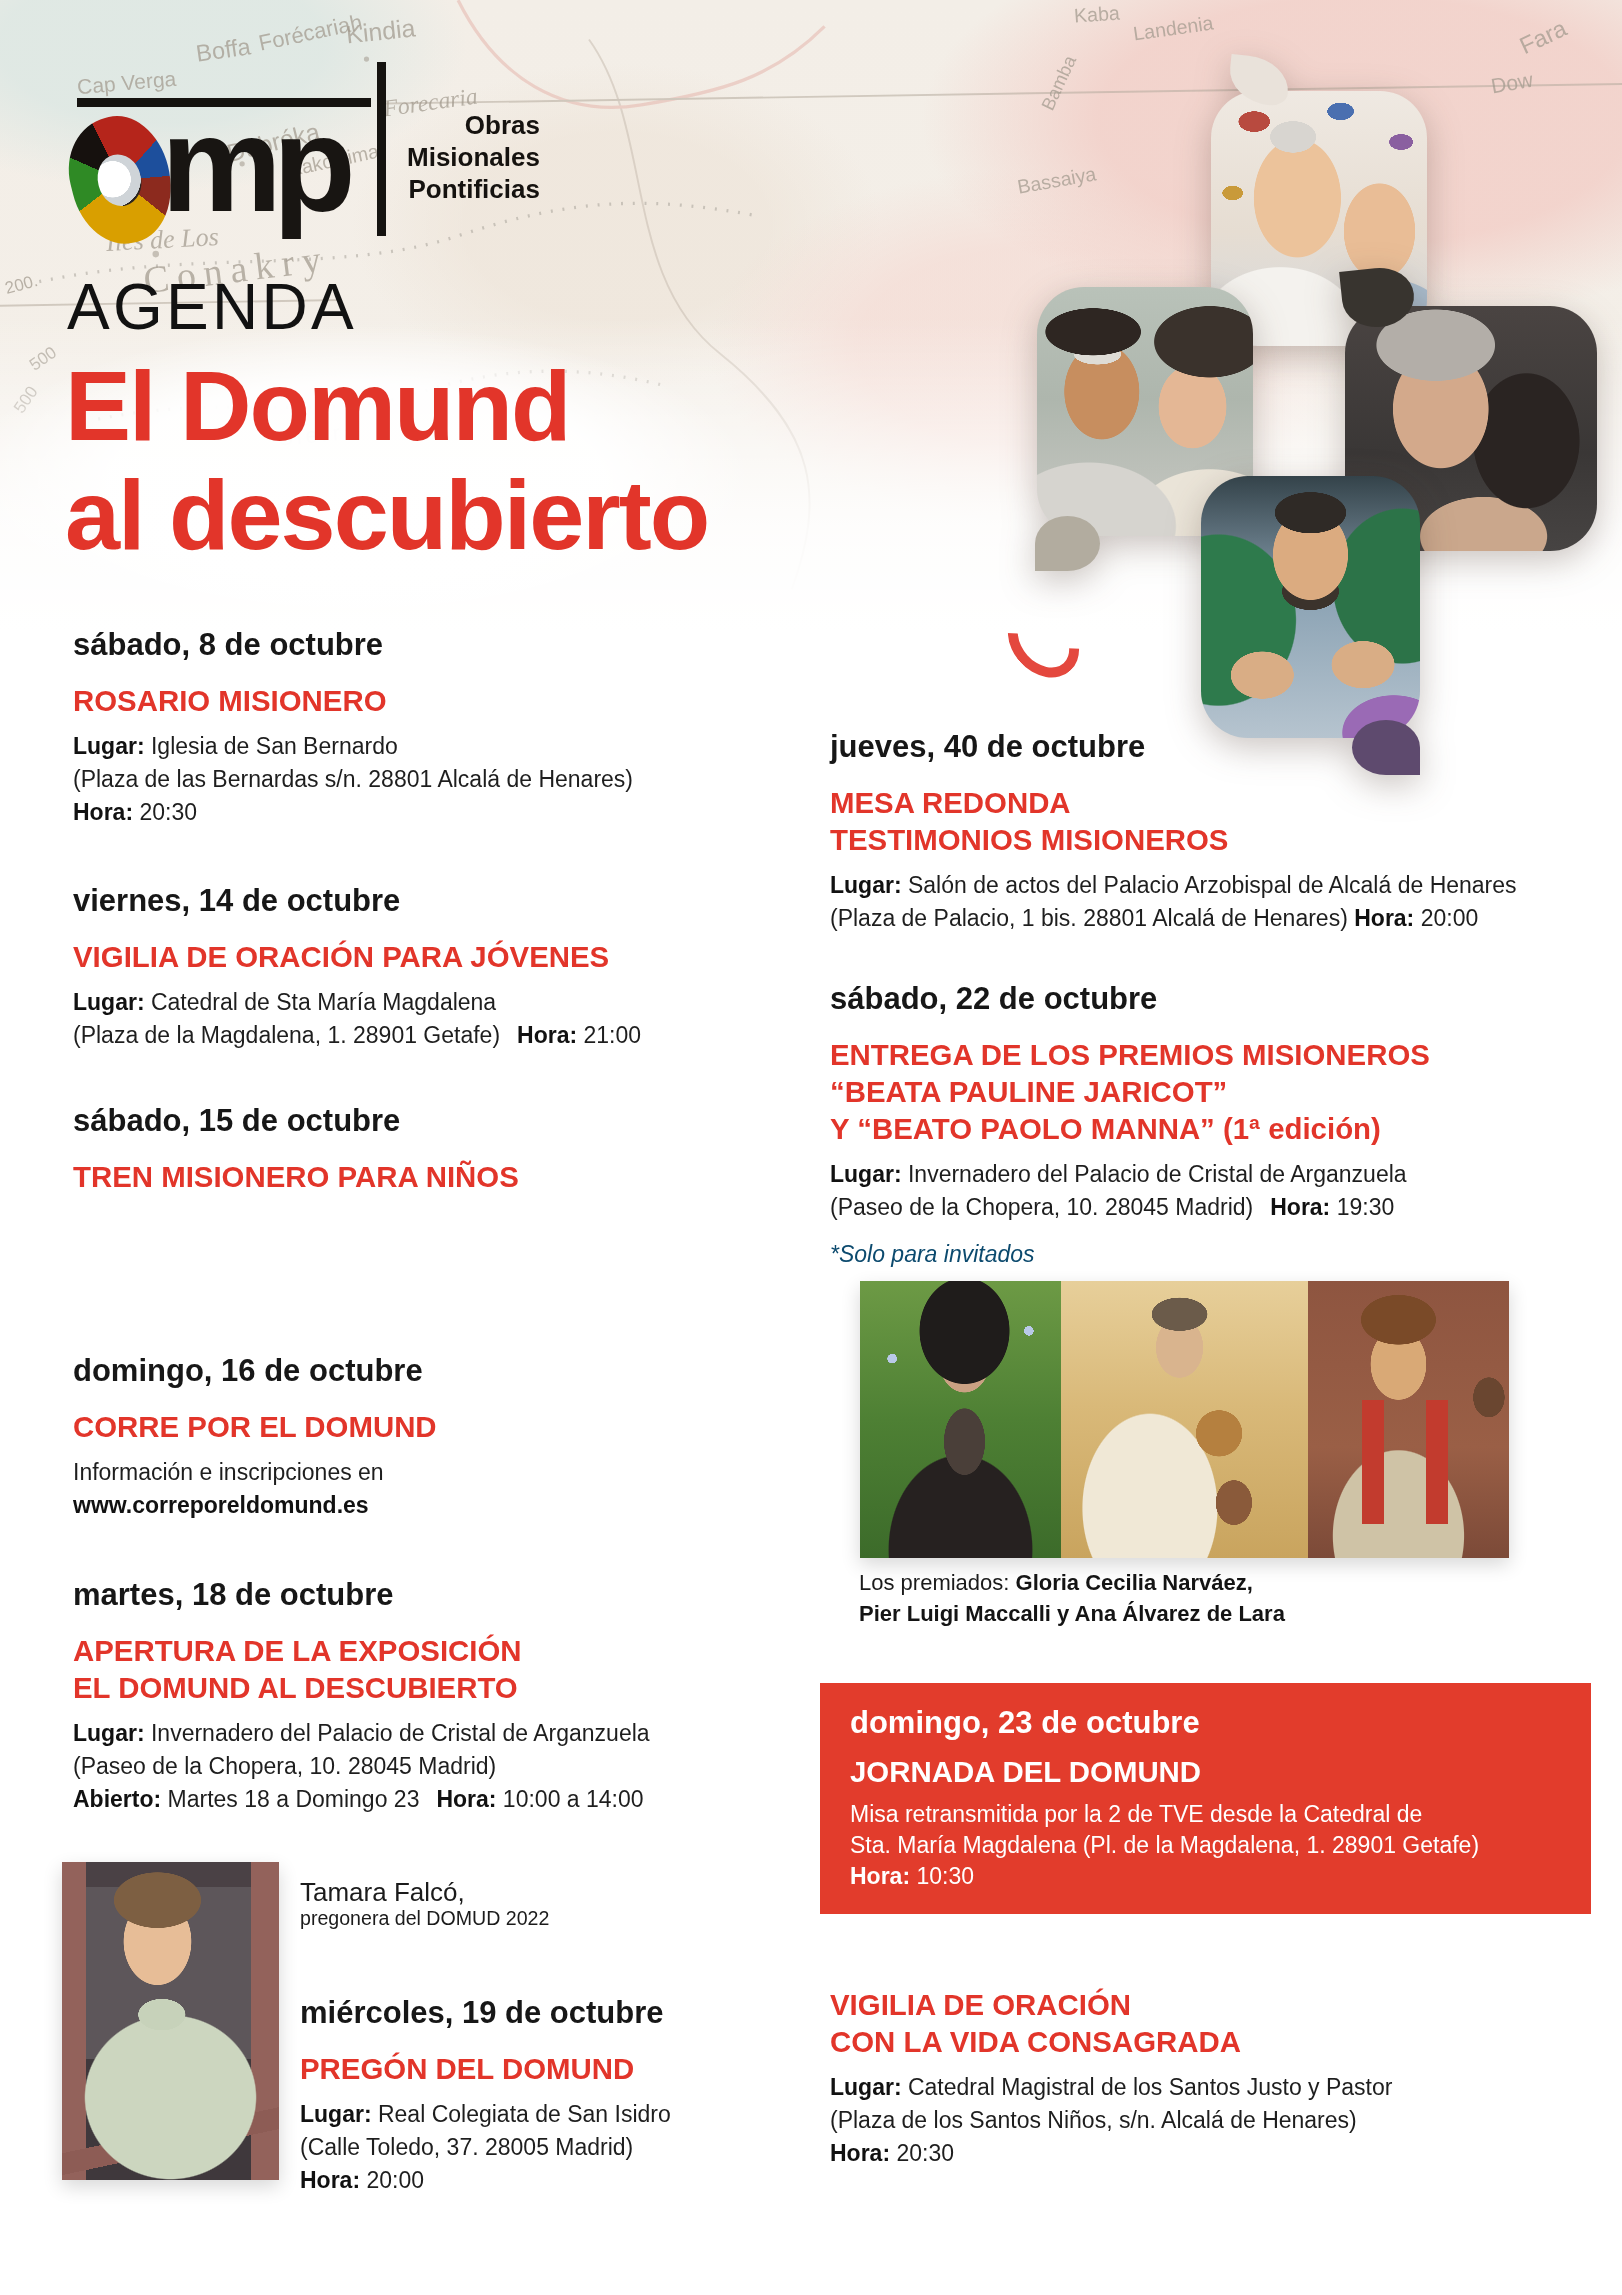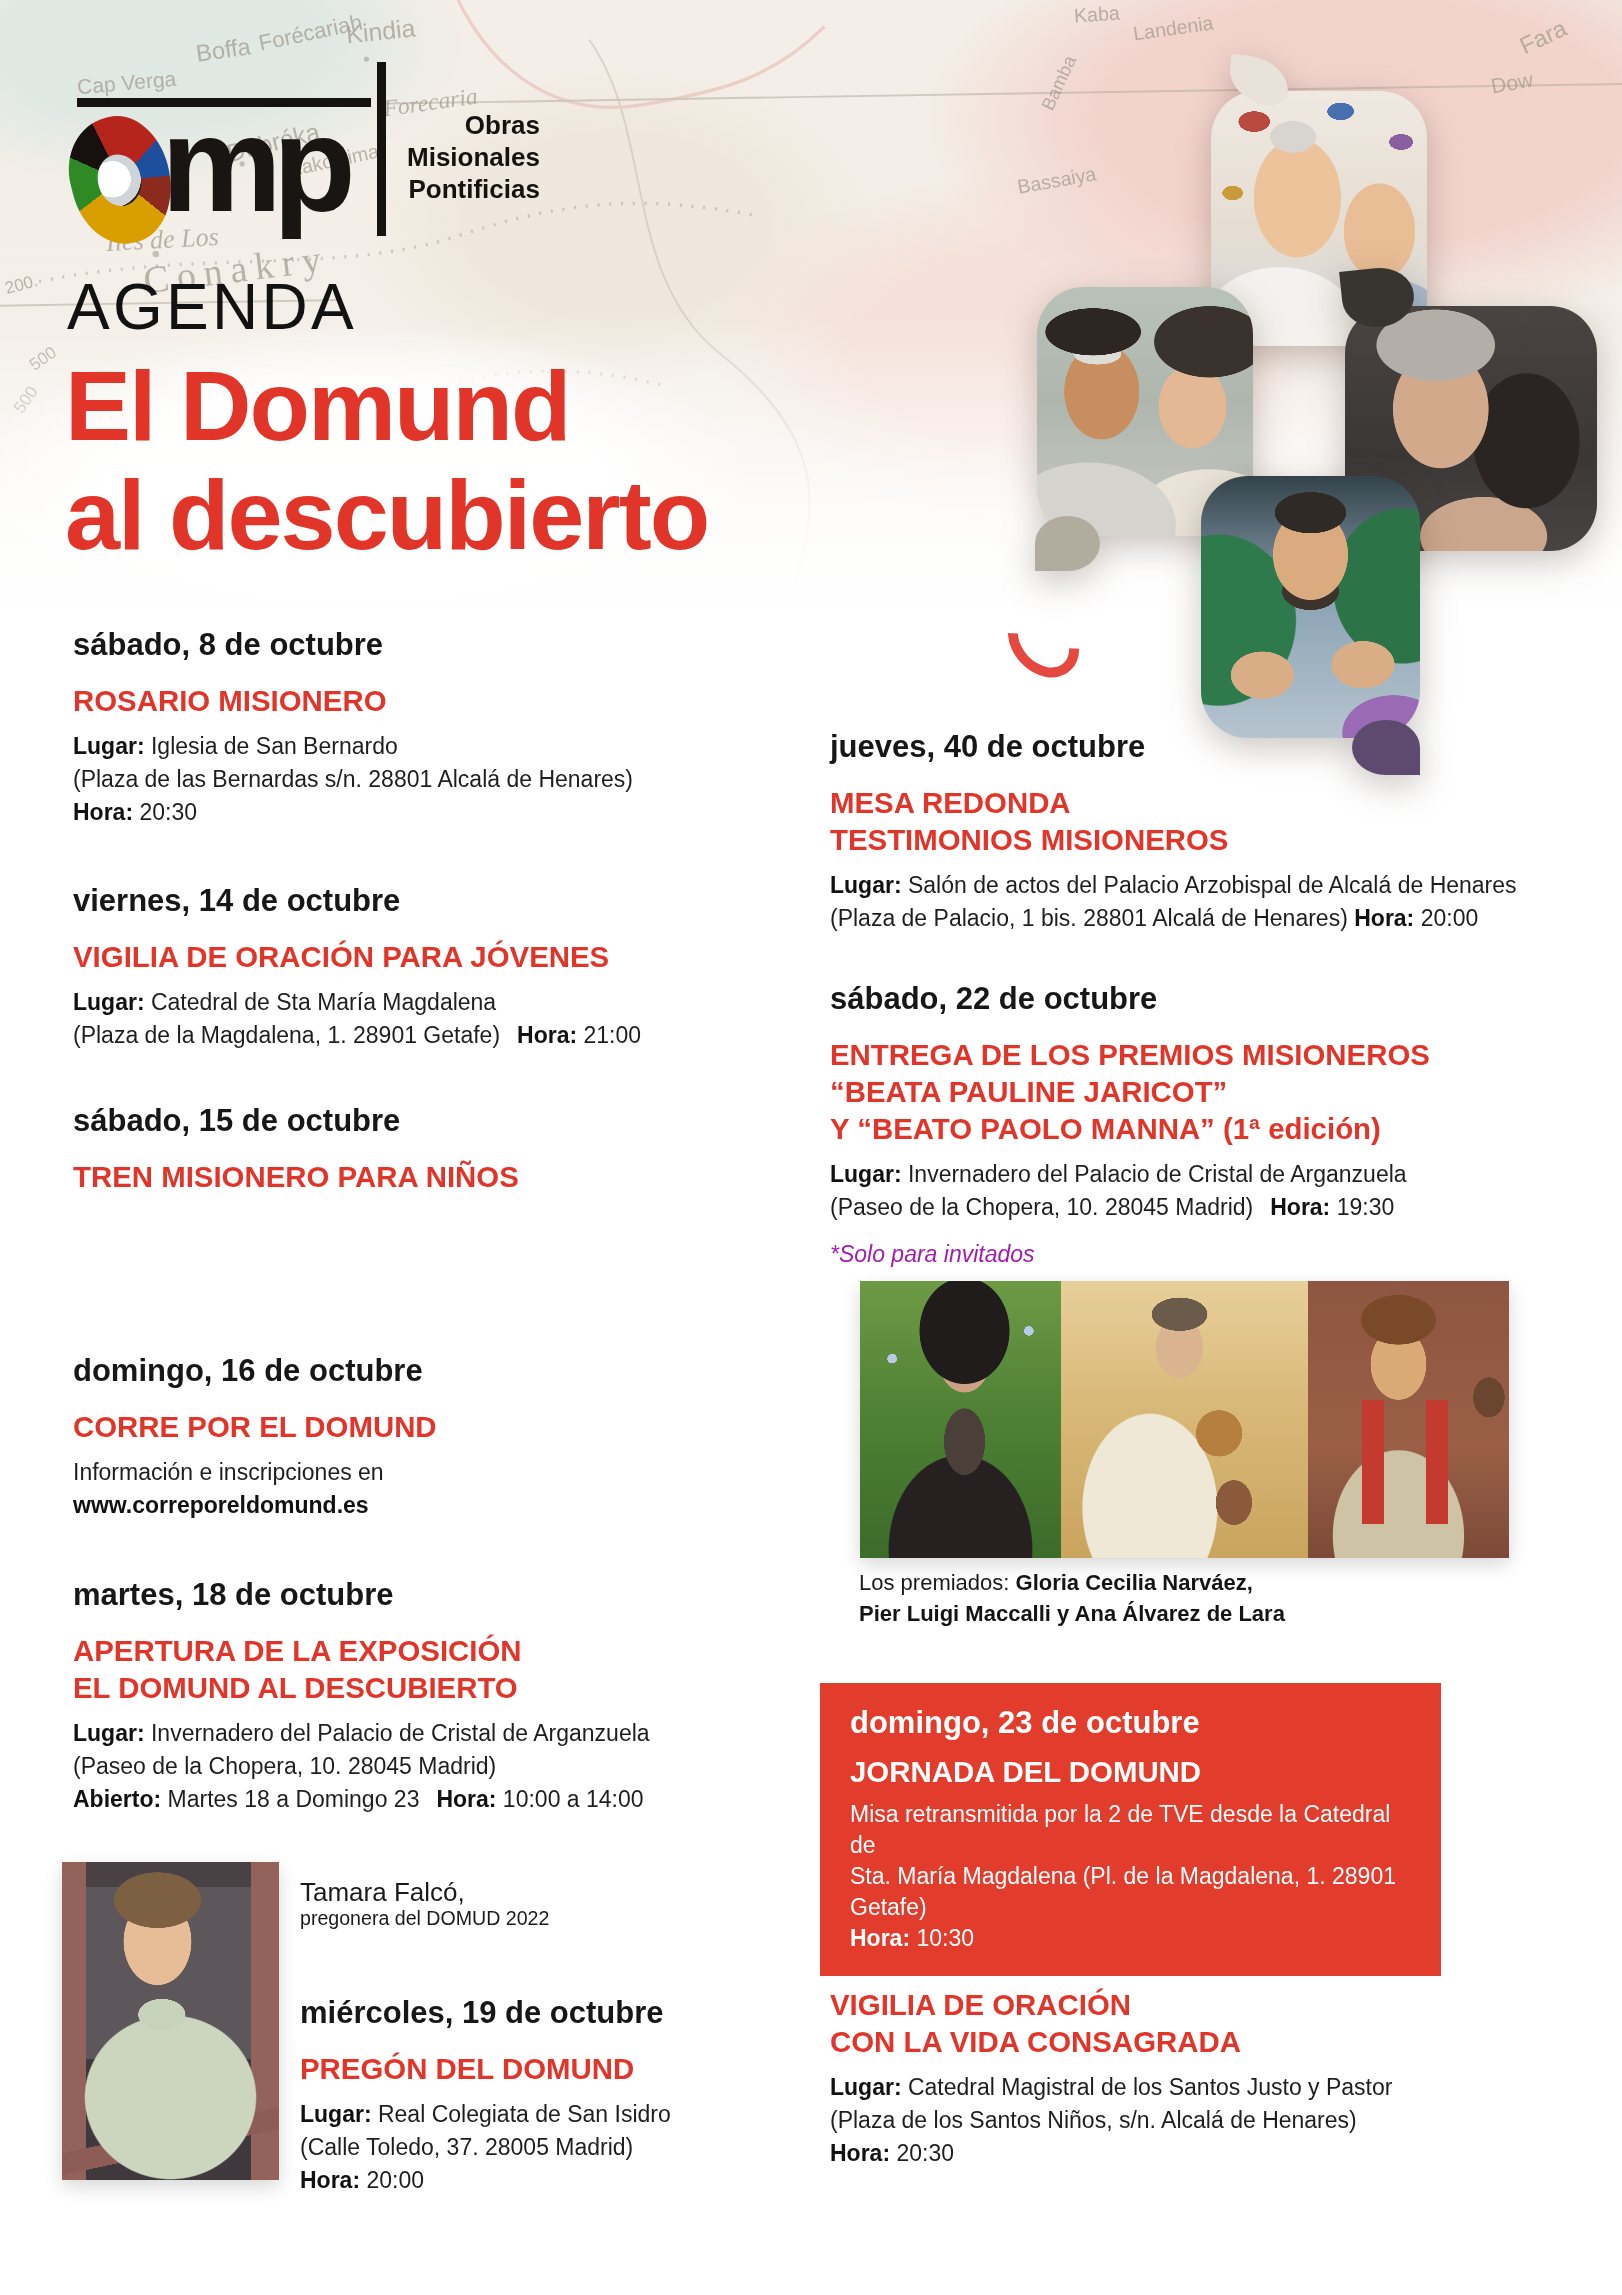--- a/index.html
+++ b/index.html
@@ -151,35 +151,35 @@
 
   
   .ev{position:absolute;}
   .edate{margin:0; font-size:31px; line-height:38px; font-weight:700; color:#171717;}
   .ename{margin:17.7px 0 0 0; font-size:29.4px; line-height:37px; font-weight:700; color:#e2352a; letter-spacing:0;}
   .ename span{display:block;}
   .elines{margin-top:11px;}
   .eline{margin:0; font-size:23px; line-height:33px; color:#1e1e1e;}
   .eline b{font-weight:700; color:#111;}
   .gap{margin-left:17px;}
-  .enote{margin:17px 0 12px 0; font-style:italic; font-size:23px; color:#a21caf;}
+  .enote{margin:17px 0 12px 0; font-style:italic; font-size:23px; color:#0c4a6e;}
 
   .ev-rosario {left:73px; top:626px;  width:733px;}
   .ev-vigilia14{left:73px; top:882px; width:733px;}
   .ev-tren    {left:73px; top:1102px; width:733px;}
   .ev-corre   {left:73px; top:1352px; width:733px;}
   .ev-apertura{left:73px; top:1576px; width:759px;}
   .ev-pregon  {left:300px; top:1994px; width:628px;}
   .ev-mesa    {left:830px; top:728px; width:782px;}
   .ev-premios {left:830px; top:980px; width:782px;}
   .ev-vigilia28{left:830px; top:1968px; width:782px;}
 
   
   .redbox{
-    position:absolute; left:820px; top:1683px; width:621px;
+    position:absolute; left:820px; top:1683px; width:771px;
     background:#e23c2c; color:#fff; padding:21px 30px 22px 30px; box-sizing:border-box;
   }
   .redbox .edate, .redbox .ename, .redbox .eline, .redbox .eline b{color:#ffffff;}
   .redbox .ename{margin-top:10.5px;}
   .redbox .elines{margin-top:9.2px;}
   .redbox .eline{line-height:31px;}
 
   
   .photo{position:absolute; box-shadow:0 6.5px 18.3px rgba(0,0,0,.16);}
   .photo-tamara{

